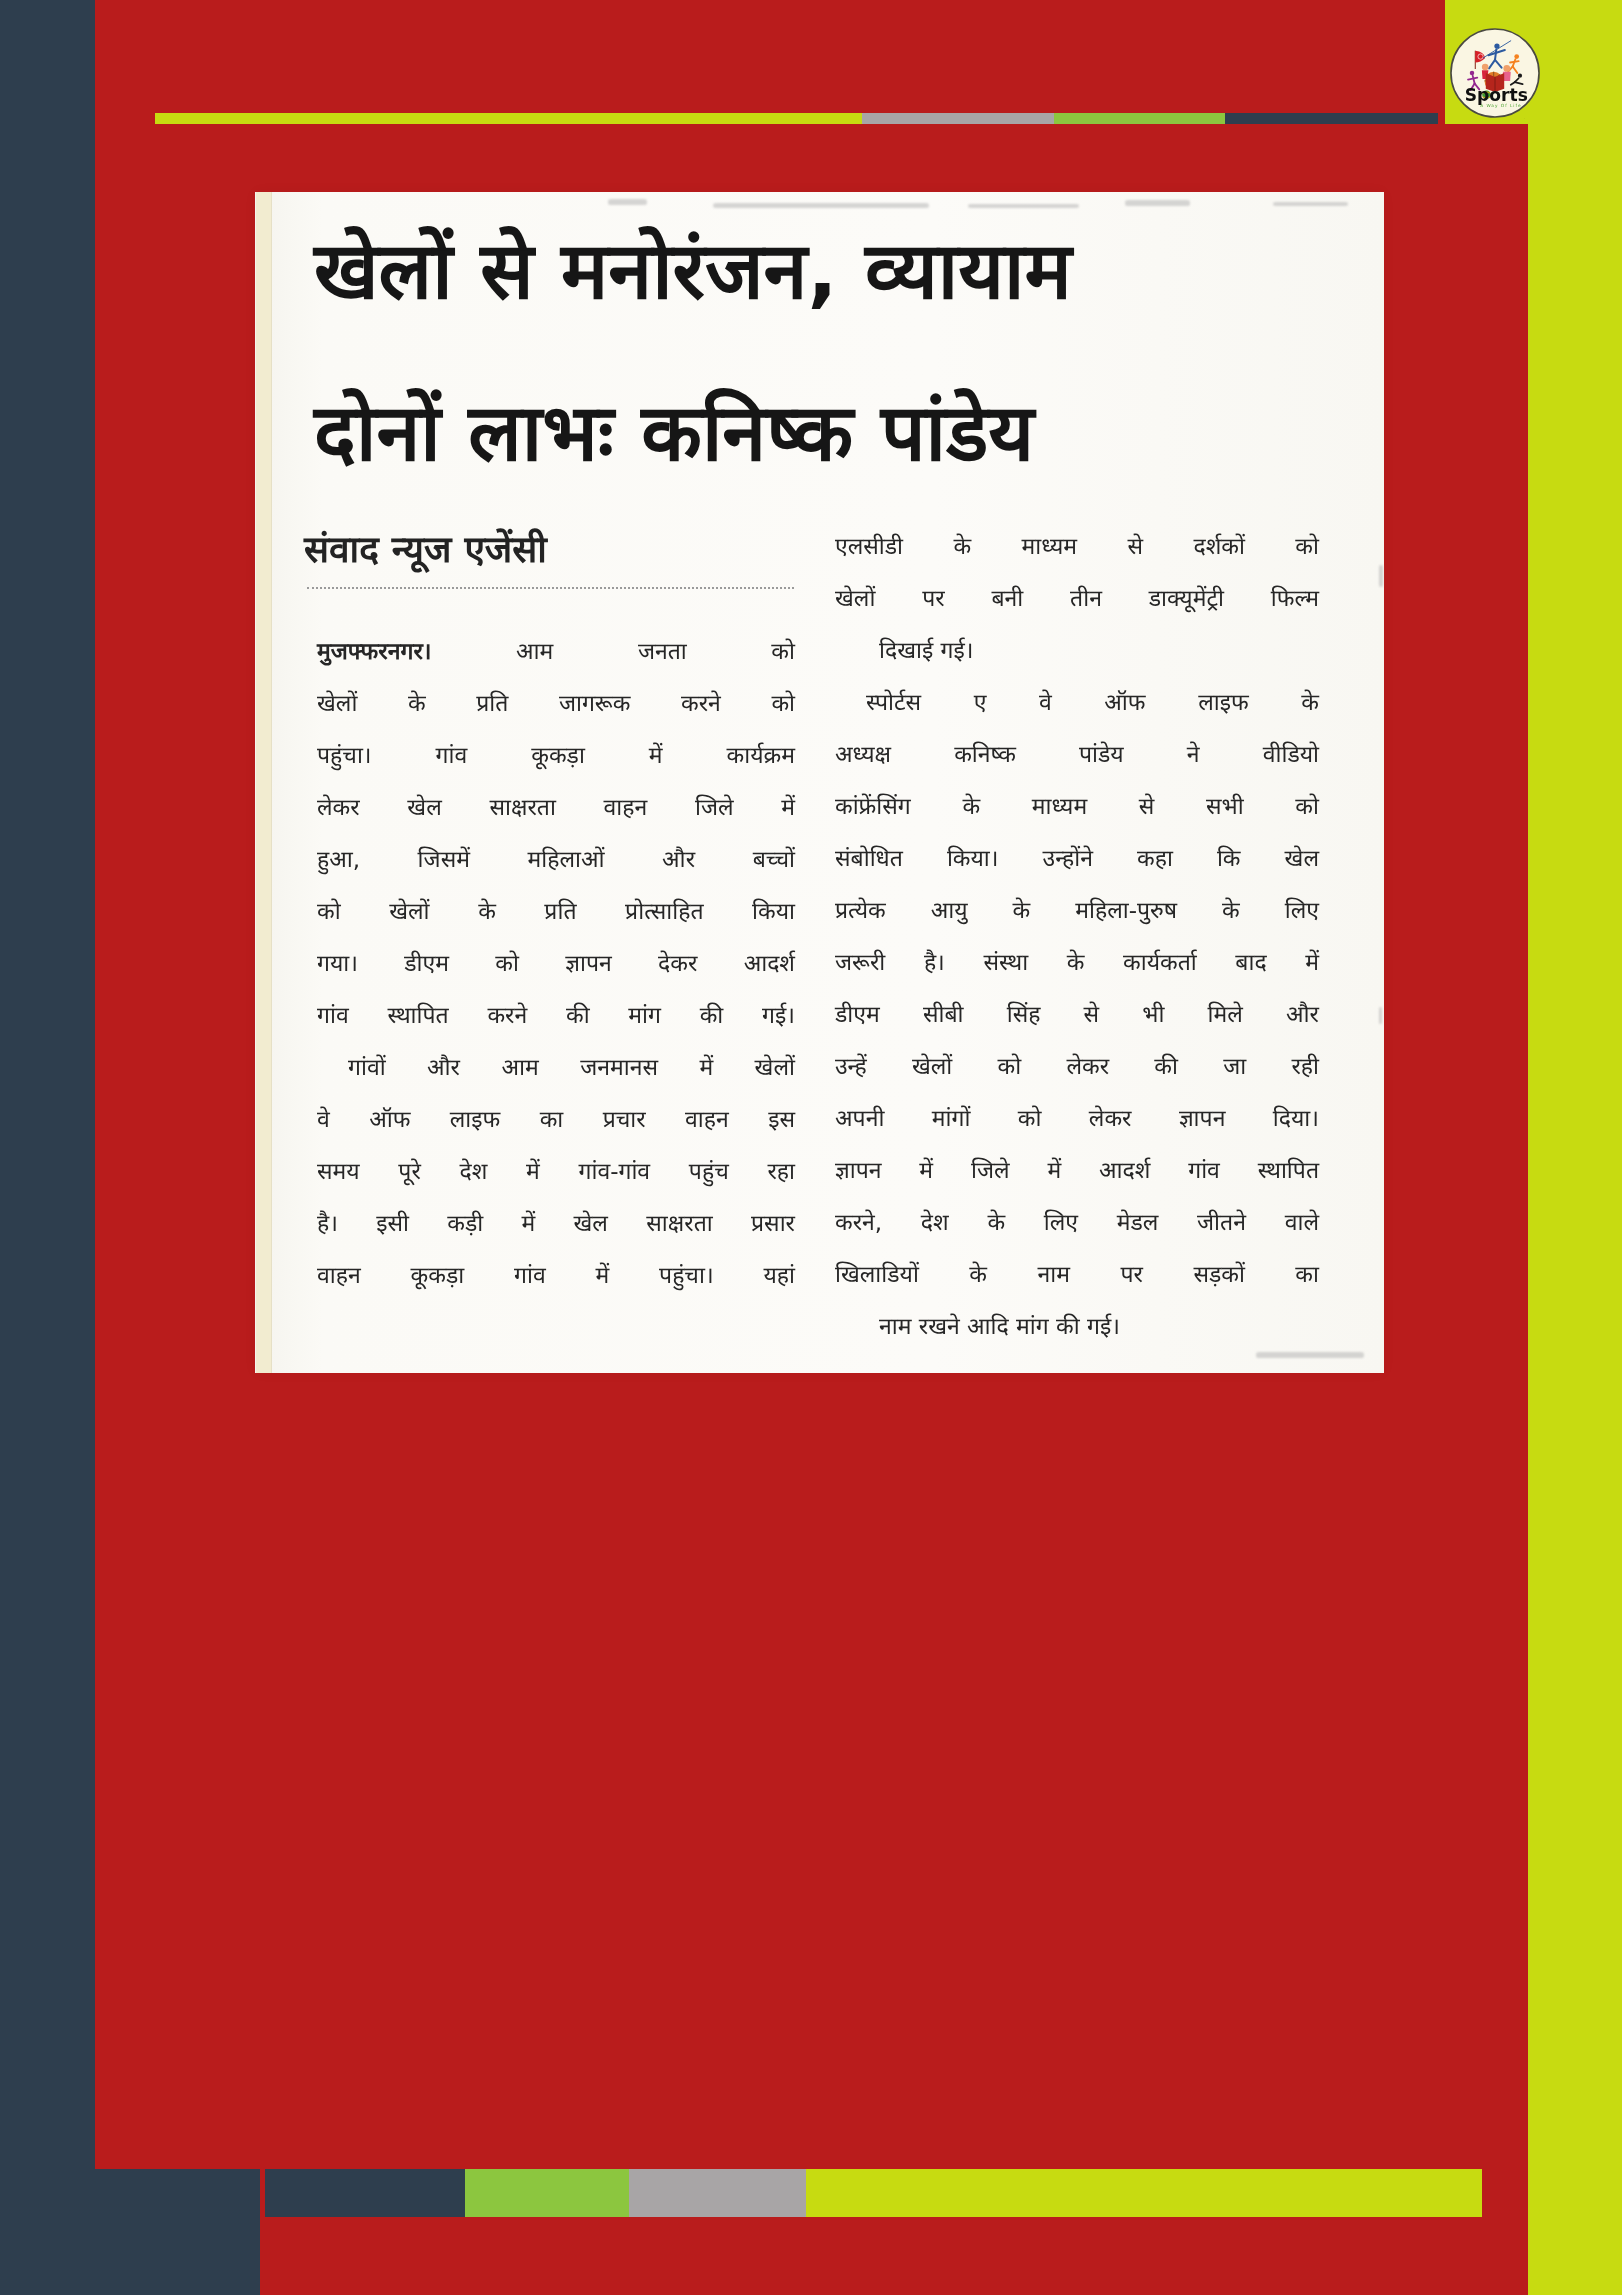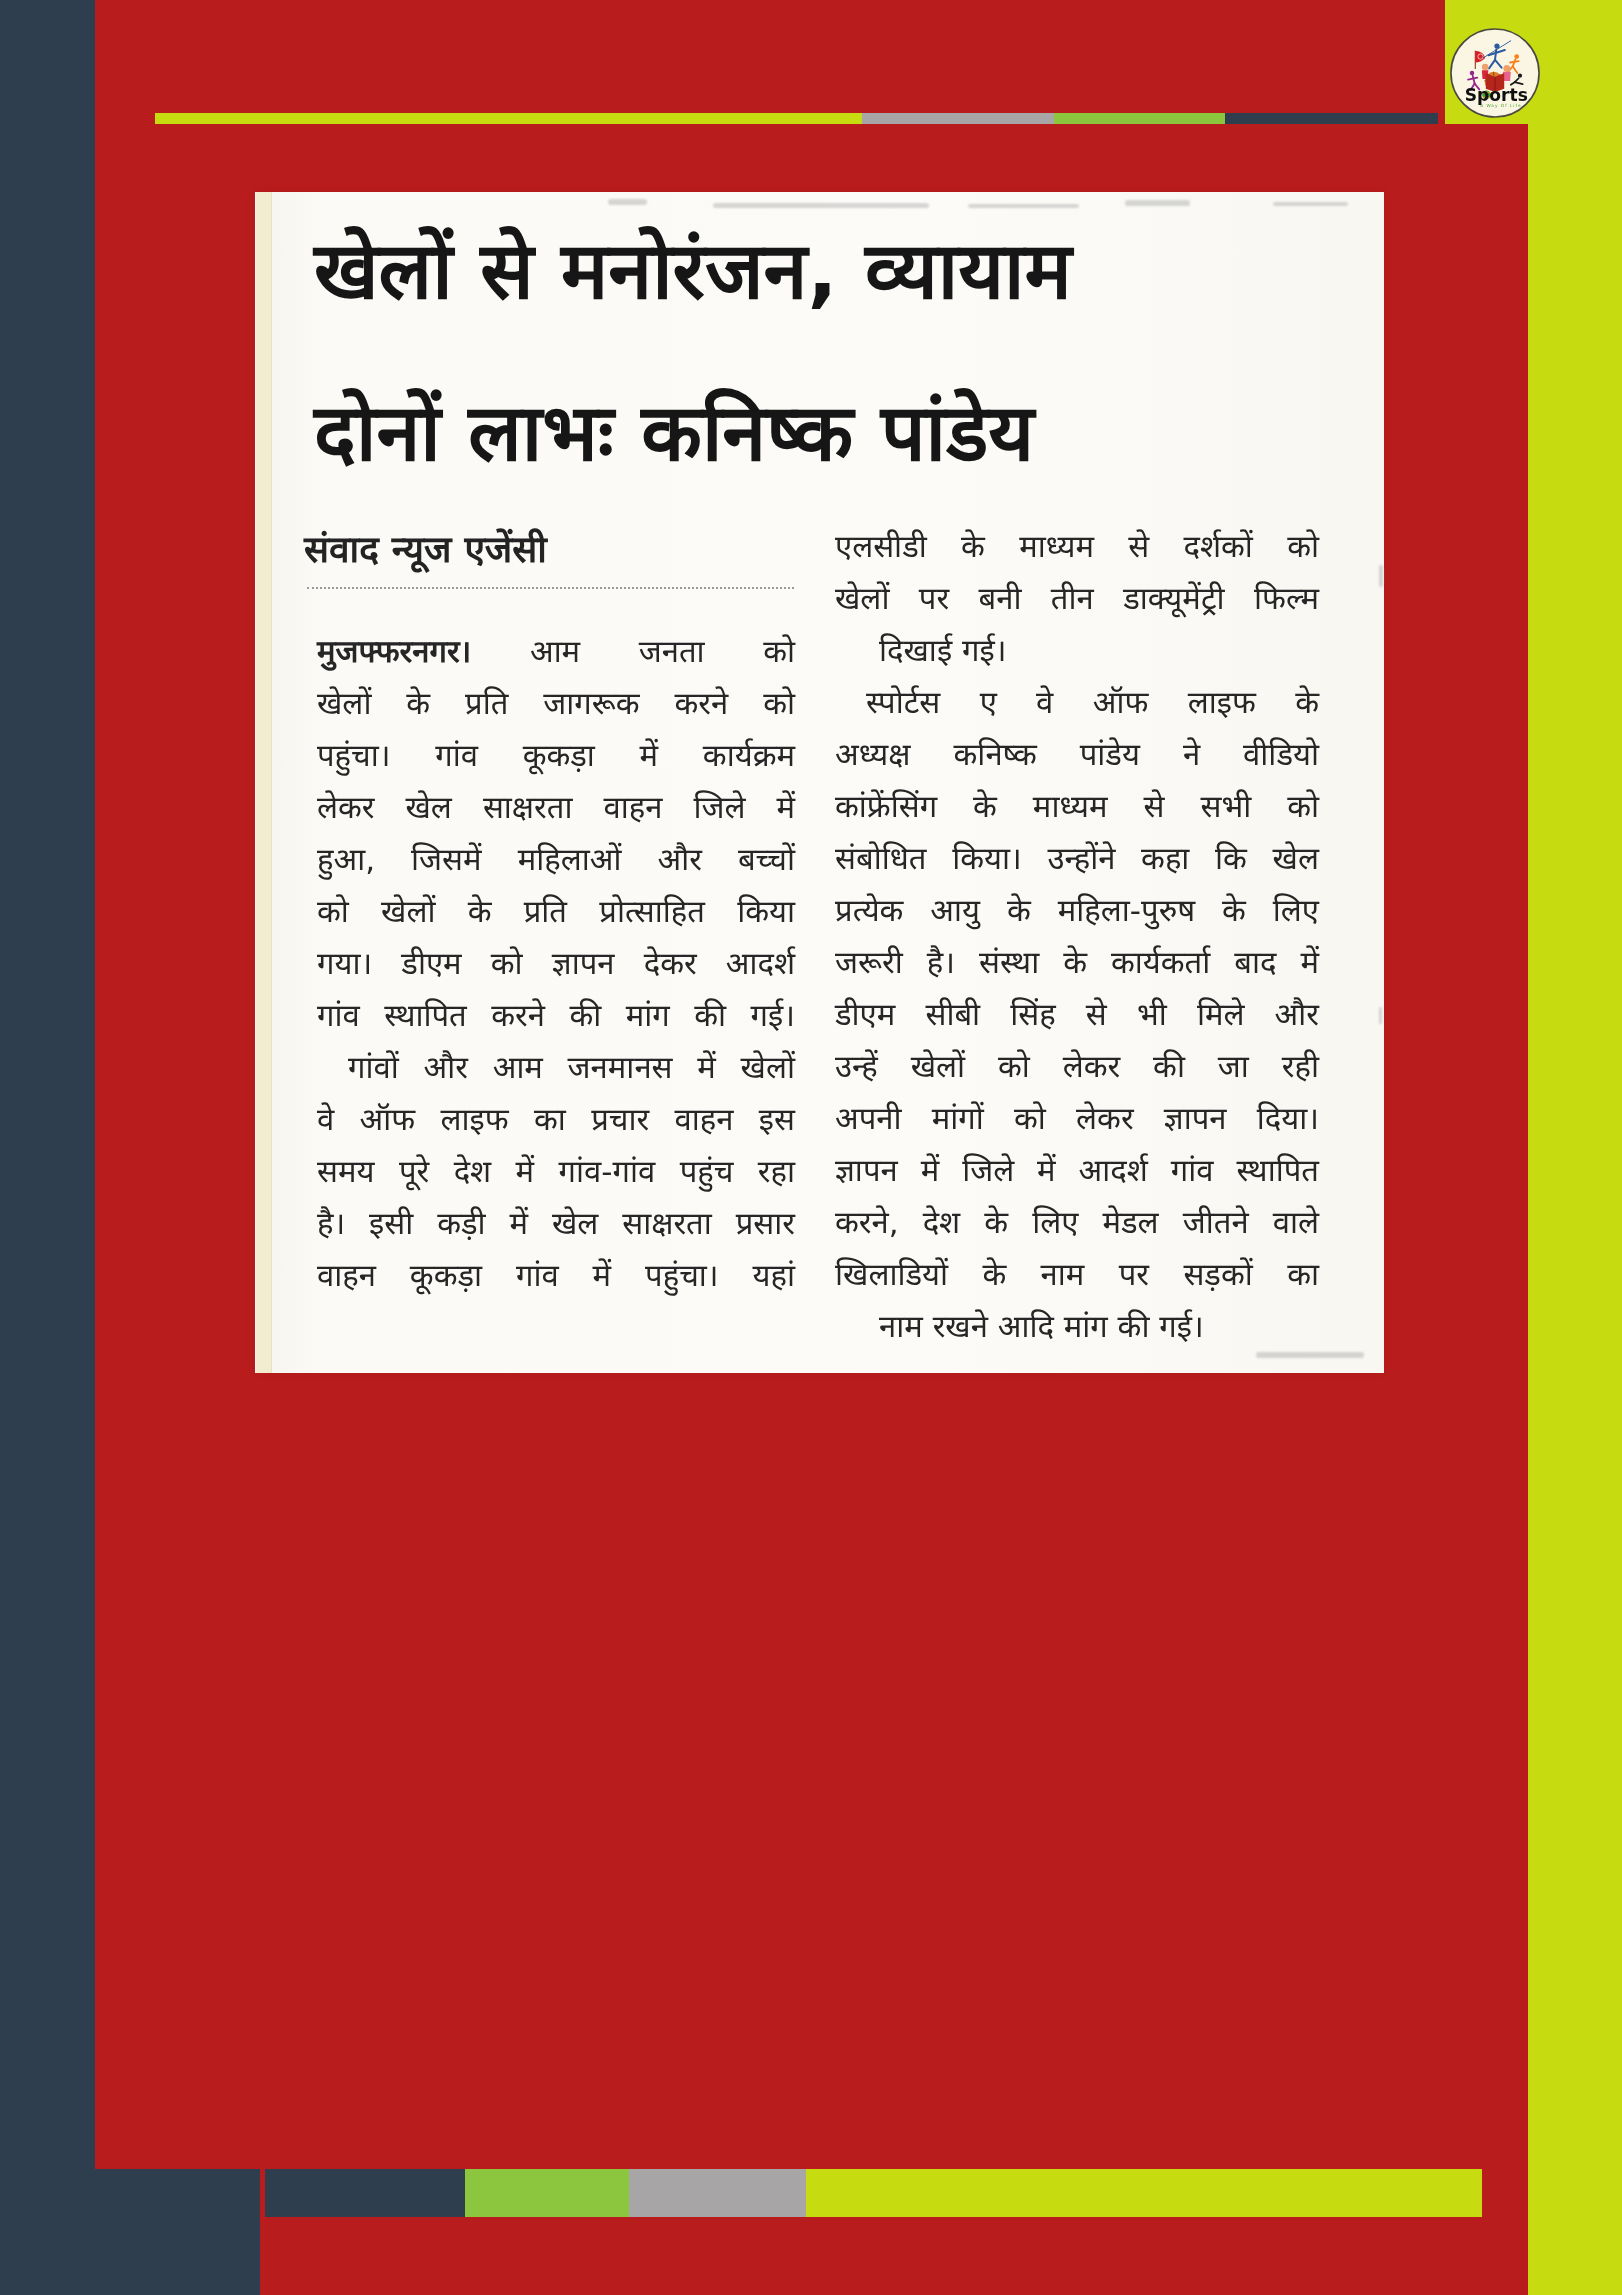--- a/index.html
+++ b/index.html
@@ -45,21 +45,21 @@
             white-space:nowrap;letter-spacing:0;}
   #headline-1{top:26px;}
   #headline-2{top:188px;}
 
   #byline{left:49px;top:330px;font-size:37px;font-weight:700;color:#232323;}
   #byline-rule{left:52px;top:395px;width:487px;height:0;border-top:2px dotted #9a9a9a;}
 
   .col{color:#262626;}
   #left-col{left:62px;top:433px;width:478px;}
   #right-col{left:580px;top:328px;width:484px;}
-  .bline{font-size:31px;line-height:52px;text-align:justify;text-align-last:justify;color:#262626;}
+  .bline{font-size:23px;line-height:52px;text-align:justify;text-align-last:justify;color:#262626;}
   .bline.nj{text-align-last:left;margin-left:44px;}
   .bline.ind{text-indent:31px;}
   .lead{font-weight:700;}
 </style>
 </head>
 <body>
 
 <div id="page">
 
   <div id="left-bar" class="abs navy"></div>

